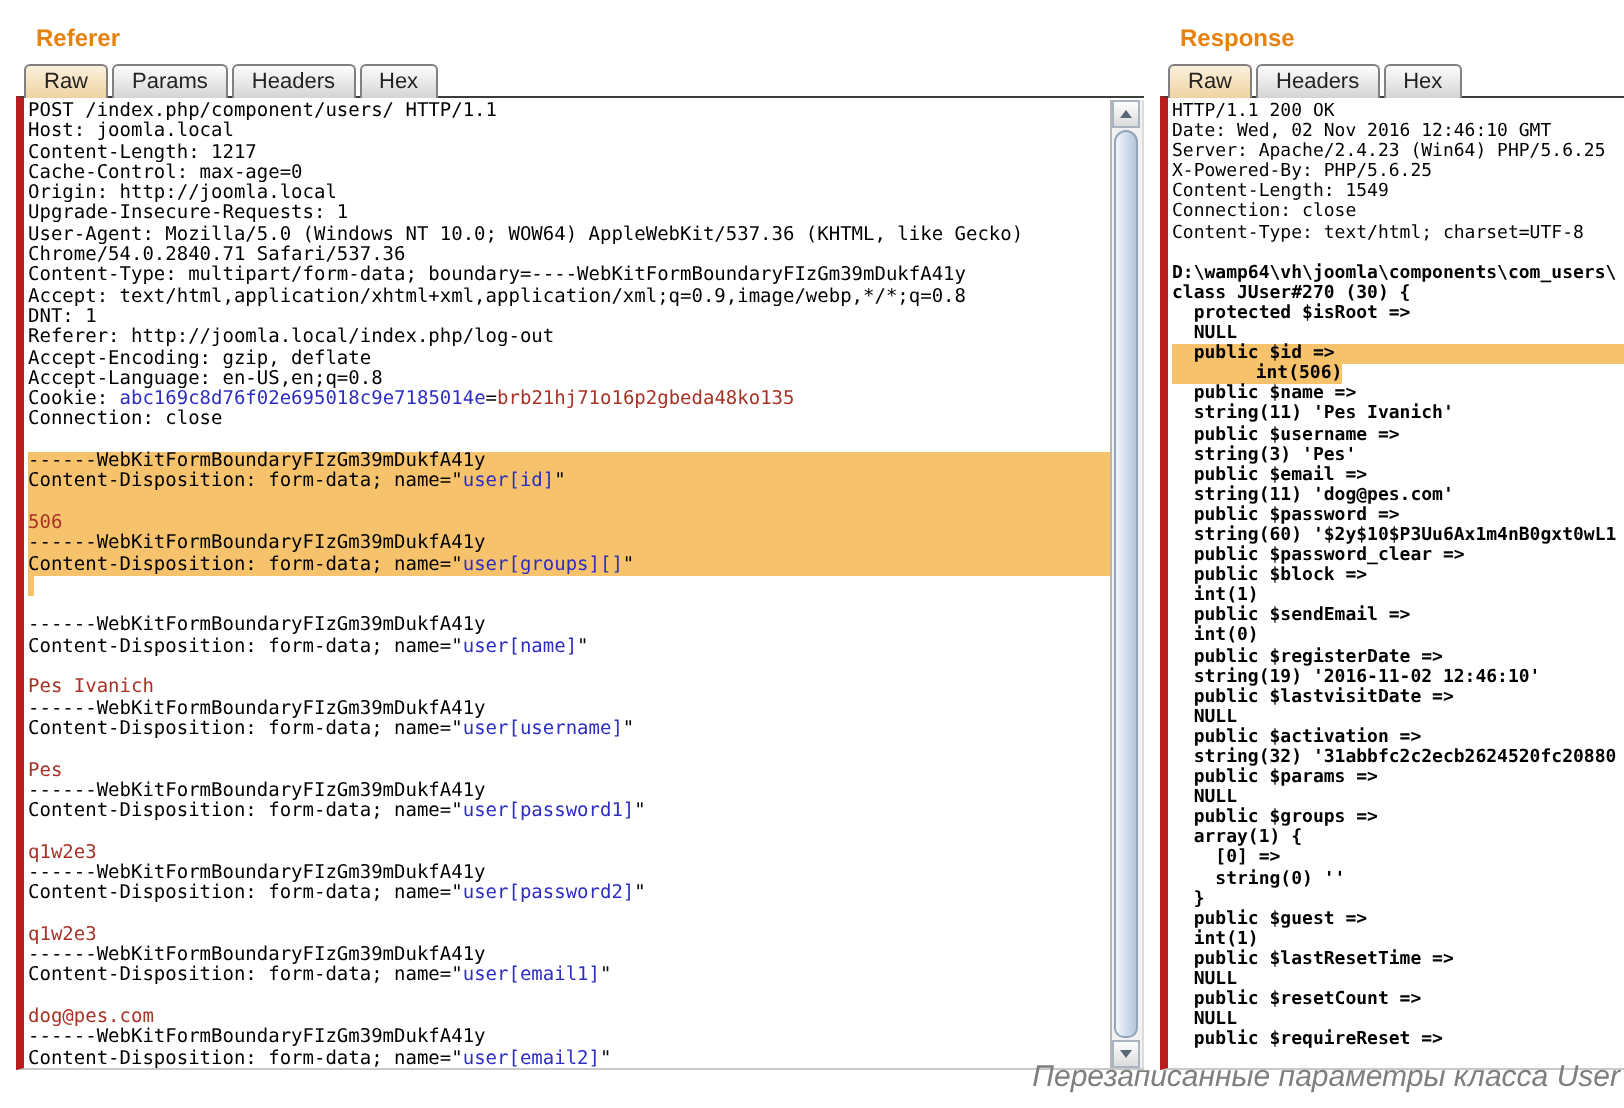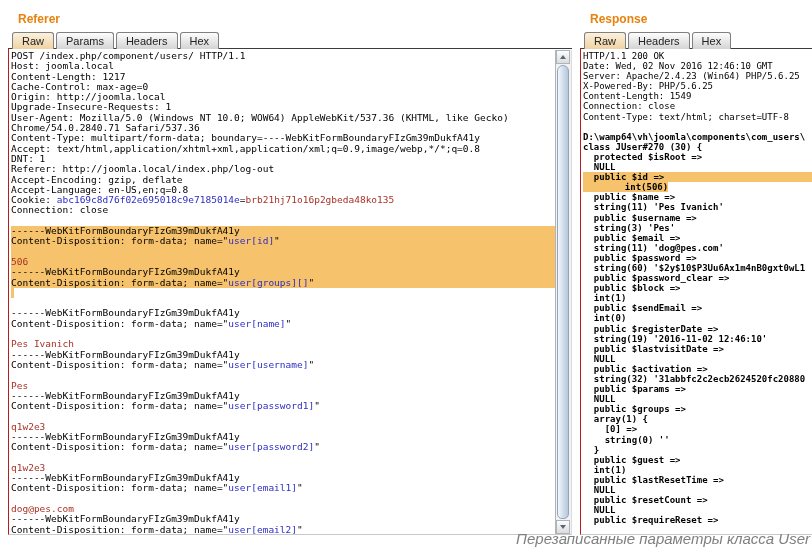--- a/index.html
+++ b/index.html
@@ -6,21 +6,21 @@
   .screen{position:relative;width:812px;height:554px;background:#ffffff;overflow:hidden;
           font-family:"Liberation Sans",sans-serif;}
   .panel{position:absolute;top:10px;}
   .panel-title{font-weight:bold;font-size:12px;color:#e8820e;margin:2px 0 0 10px;}
   .tabs{display:flex;align-items:flex-end;gap:2px;margin:4px 0 0 4px;height:19px;position:relative;z-index:2;}
   .tab{height:16px;line-height:16px;padding:0 9px;font-size:11px;color:#222;
        background:linear-gradient(#fdfdfd,#d4d4d4);
        border:1px solid #808080;border-bottom:none;border-radius:3px 3px 0 0;cursor:default;}
   .tab.selected{background:linear-gradient(#fbf1dd,#efd2a2);text-align:center;}
   .editor{position:absolute;left:0;right:0;top:38px;bottom:0;background:#fff;
-          border-top:1px solid #3c3c3c;border-left:1px solid #b91c1c;border-bottom:1px solid #c9c9c9;
+          border-top:1px solid #3c3c3c;border-left:4px solid #b91c1c;border-bottom:1px solid #c9c9c9;
           overflow:hidden;}
   .editor .content{position:absolute;left:2px;top:2px;right:16px;bottom:0;overflow:hidden;
           font-family:"DejaVu Sans Mono","Liberation Mono",monospace;color:#000;}
   .req .content{font-size:9.5px;}
   .resp .content{font-size:9px;right:0;}
   .line{white-space:pre;position:relative;}
   .req .line{height:10.3px;line-height:10.3px;}
   .resp .line{height:10.1px;line-height:10.1px;}
   .line.bold{font-weight:bold;}
   .line.hl-full{background:#f6c26b;}

